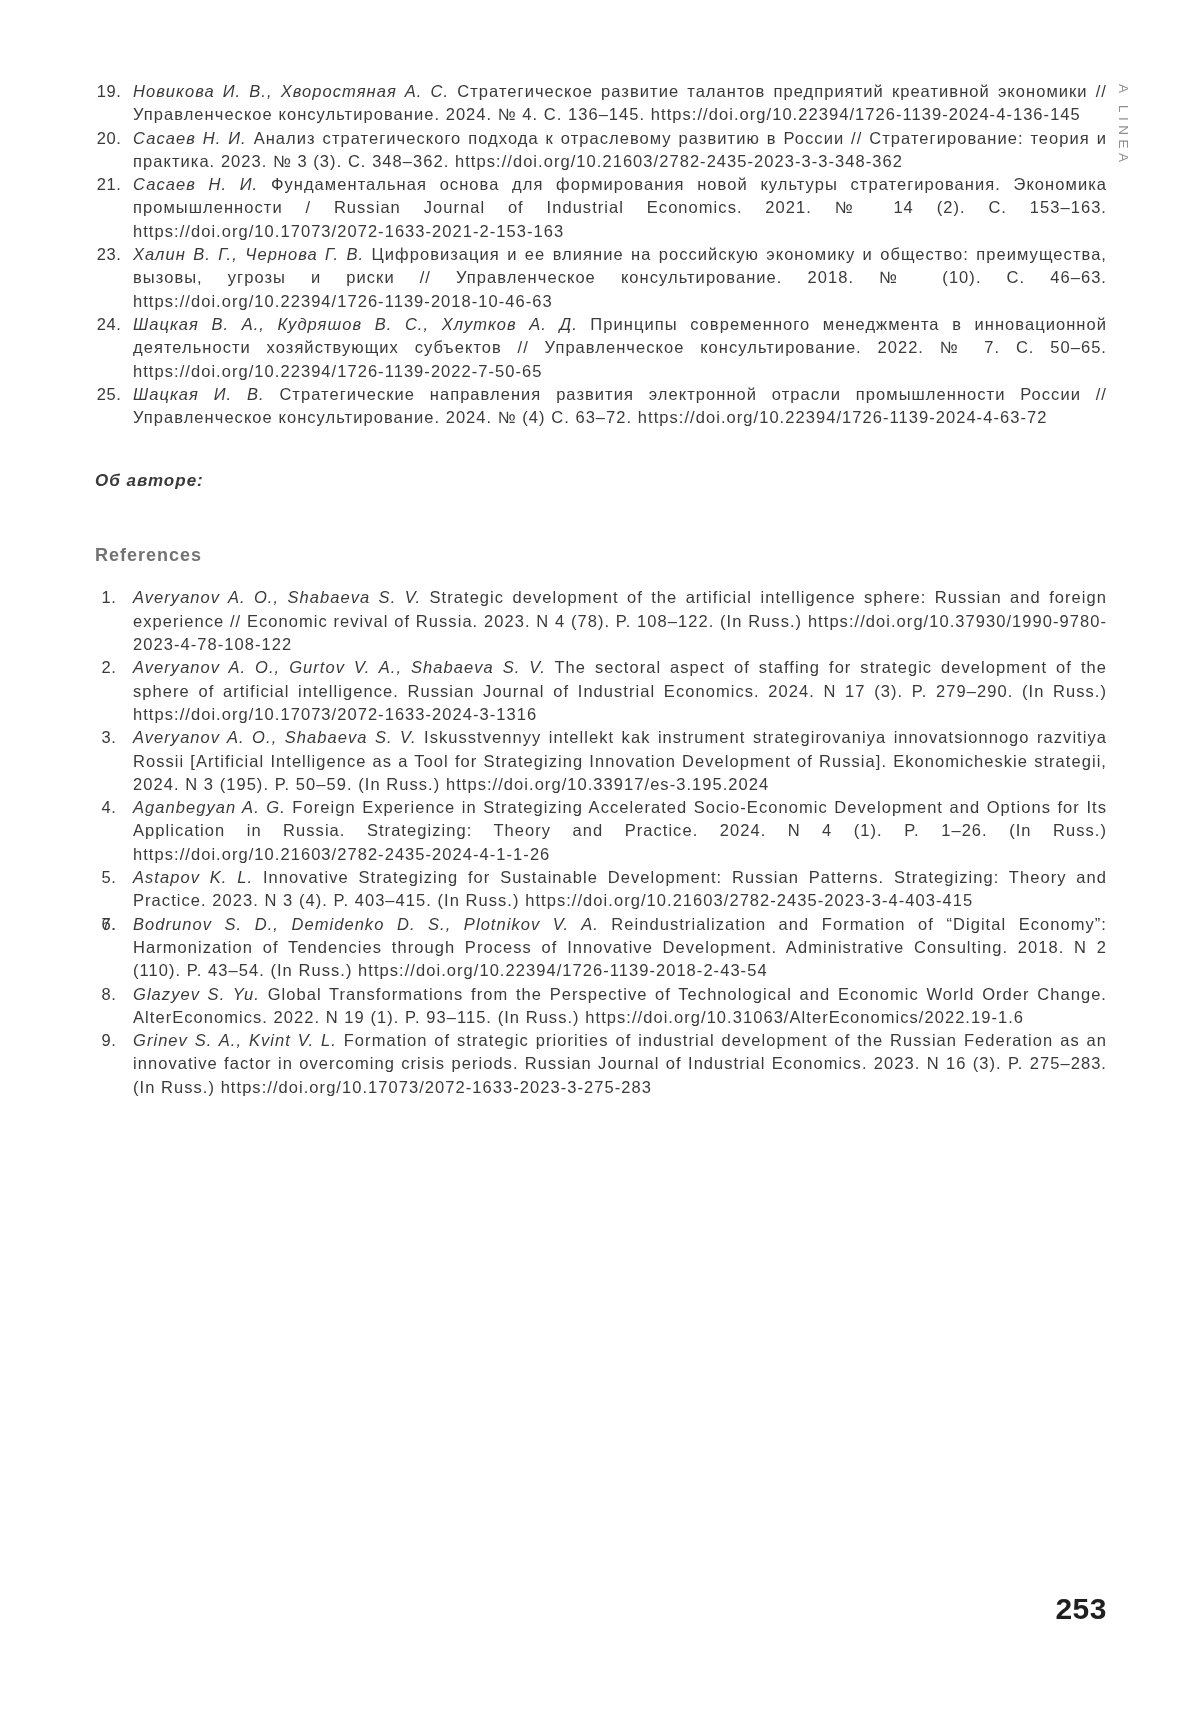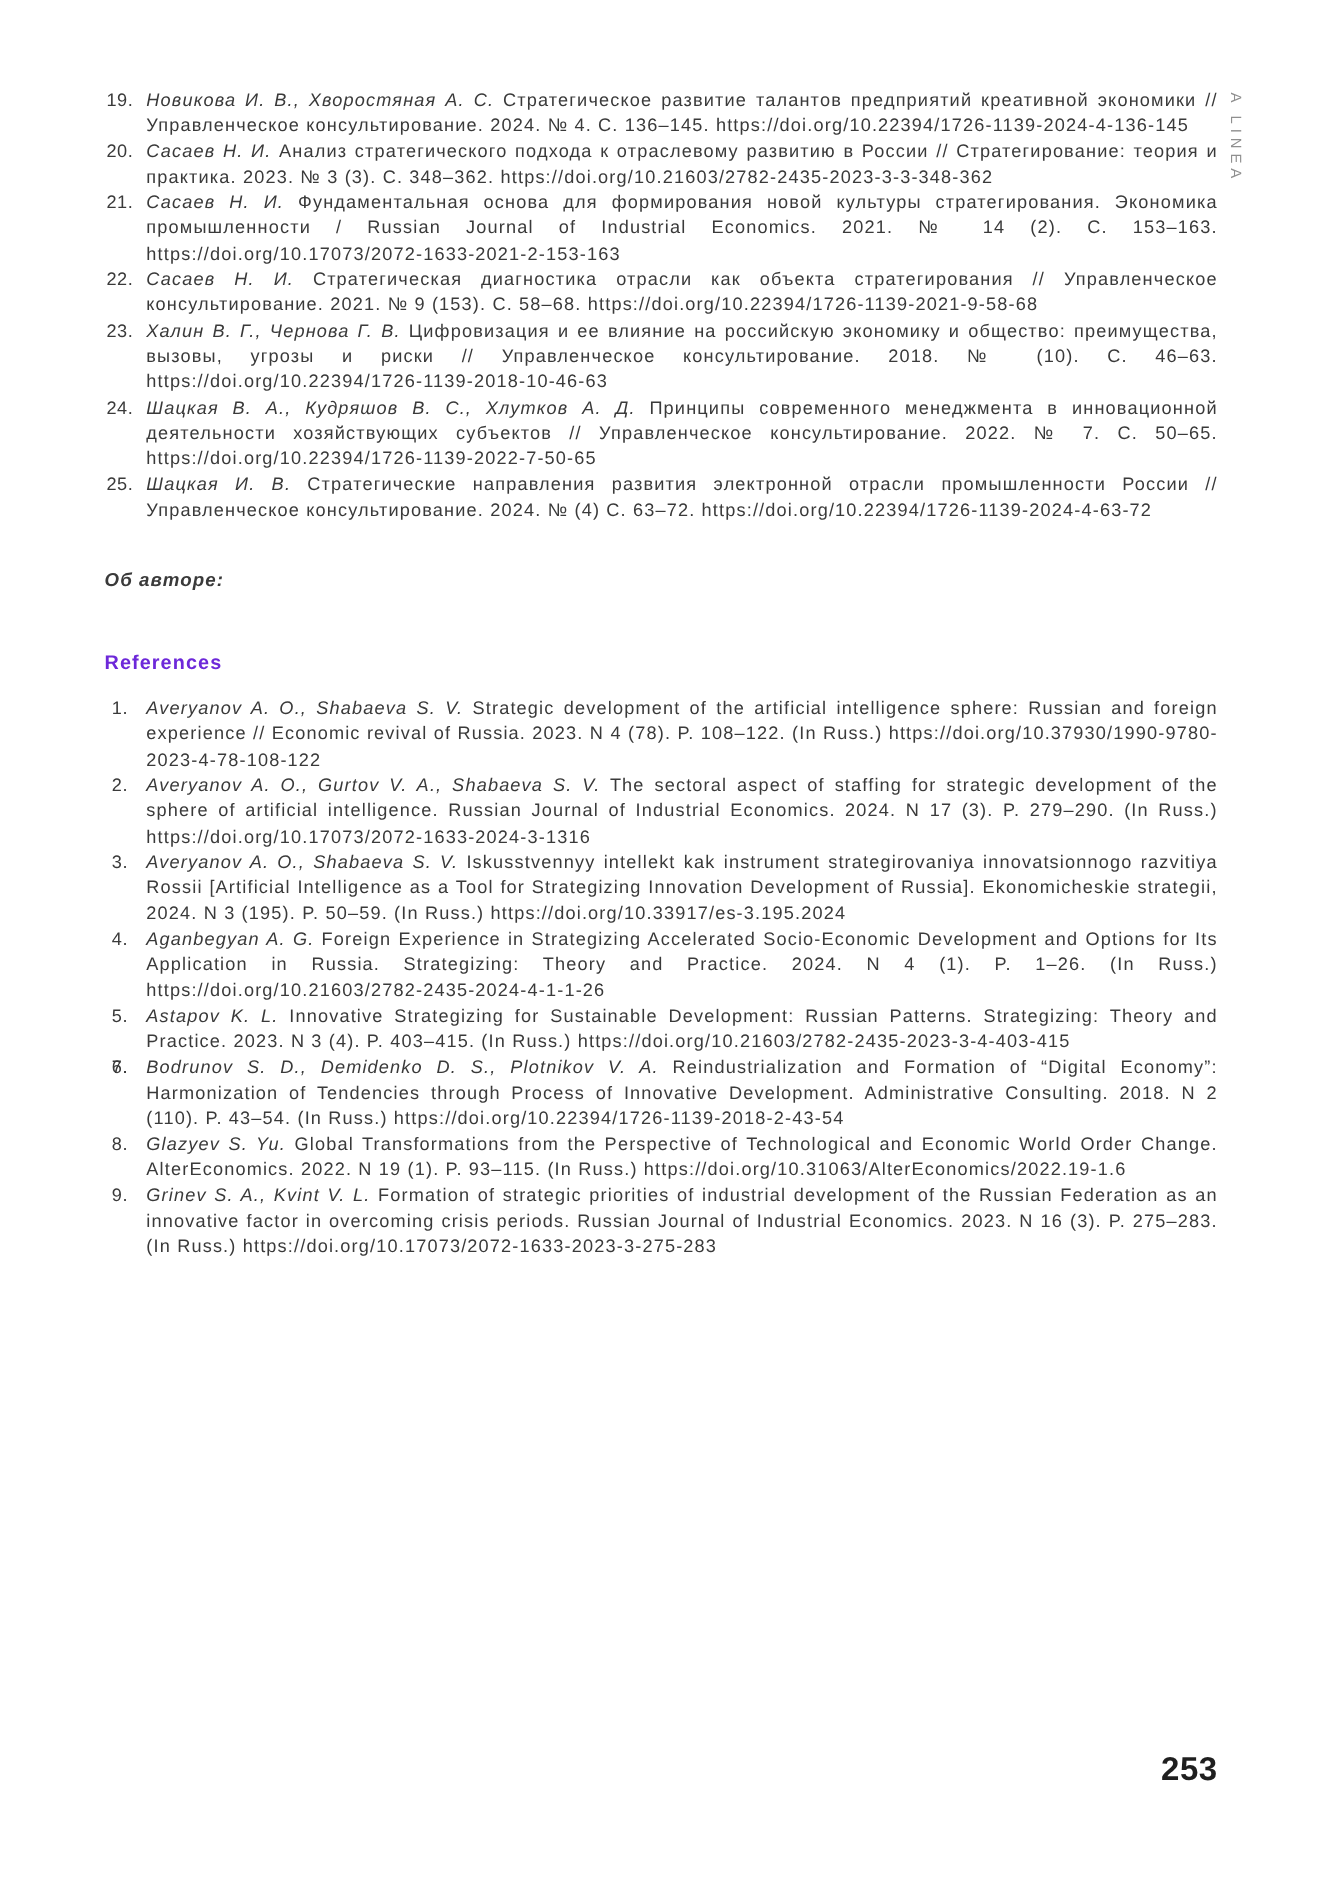--- a/index.html
+++ b/index.html
@@ -64,21 +64,21 @@
     overflow-wrap: anywhere;
   }
   .author-name {
     font-weight: 700;
   }
   .refs-heading {
     margin: 54px 0 20px 0;
     font-size: 18px;
     font-weight: 700;
     letter-spacing: 1px;
-    color: #6d28d9;
+    color: #737373;
   }
   .side-label {
     position: absolute;
     left: 1116px;
     top: 84px;
     writing-mode: vertical-rl;
     font-size: 13.5px;
     letter-spacing: 4.5px;
     color: #8f8f8f;
   }
@@ -123,21 +123,20 @@
 
   <div class="content">
 
     <div class="ref-list">
   <div class="ref-item"><span class="ref-num">19.</span><span class="ref-body"><i class="authors">Новикова И. В., Хворостяная А. С.</i> <span>Стратегическое развитие талантов предприятий креативной экономики // Управленческое консультирование. 2024. № 4. С. 136–145. https://doi.org/10.22394/1726-1139-2024-4-136-145</span></span></div>
 
   <div class="ref-item"><span class="ref-num">20.</span><span class="ref-body"><i class="authors">Сасаев Н. И.</i> <span>Анализ стратегического подхода к отраслевому развитию в России // Стратегирование: теория и практика. 2023. № 3 (3). С. 348–362. https://doi.org/10.21603/2782-2435-2023-3-3-348-362</span></span></div>
 
   <div class="ref-item"><span class="ref-num">21.</span><span class="ref-body"><i class="authors">Сасаев Н. И.</i> <span>Фундаментальная основа для формирования новой культуры стратегирования. Экономика промышленности / Russian Journal of Industrial Economics. 2021. № 14 (2). С. 153–163. https://doi.org/10.17073/2072-1633-2021-2-153-163</span></span></div>
 
-  <div class="ref-item"><span class="ref-num">22.</span><span class="ref-body"><i class="authors">Сасаев Н. И.</i> <span>Стратегическая диагностика отрасли как объекта стратегирования // Управленческое консультирование. 2021. № 9 (153). С. 58–68. https://doi.org/10.22394/1726-1139-2021-9-58-68</span></span></div>
 
   <div class="ref-item"><span class="ref-num">23.</span><span class="ref-body"><i class="authors">Халин В. Г., Чернова Г. В.</i> <span>Цифровизация и ее влияние на российскую экономику и общество: преимущества, вызовы, угрозы и риски // Управленческое консультирование. 2018. № (10). С. 46–63. https://doi.org/10.22394/1726-1139-2018-10-46-63</span></span></div>
 
   <div class="ref-item"><span class="ref-num">24.</span><span class="ref-body"><i class="authors">Шацкая В. А., Кудряшов В. С., Хлутков А. Д.</i> <span>Принципы современного менеджмента в инновационной деятельности хозяйствующих субъектов // Управленческое консультирование. 2022. № 7. С. 50–65. https://doi.org/10.22394/1726-1139-2022-7-50-65</span></span></div>
 
   <div class="ref-item"><span class="ref-num">25.</span><span class="ref-body"><i class="authors">Шацкая И. В.</i> <span>Стратегические направления развития электронной отрасли промышленности России // Управленческое консультирование. 2024. № (4) С. 63–72. https://doi.org/10.22394/1726-1139-2024-4-63-72</span></span></div>
 </div>
 
     <div class="about-author">
       <p class="about-heading">Об авторе:</p>

